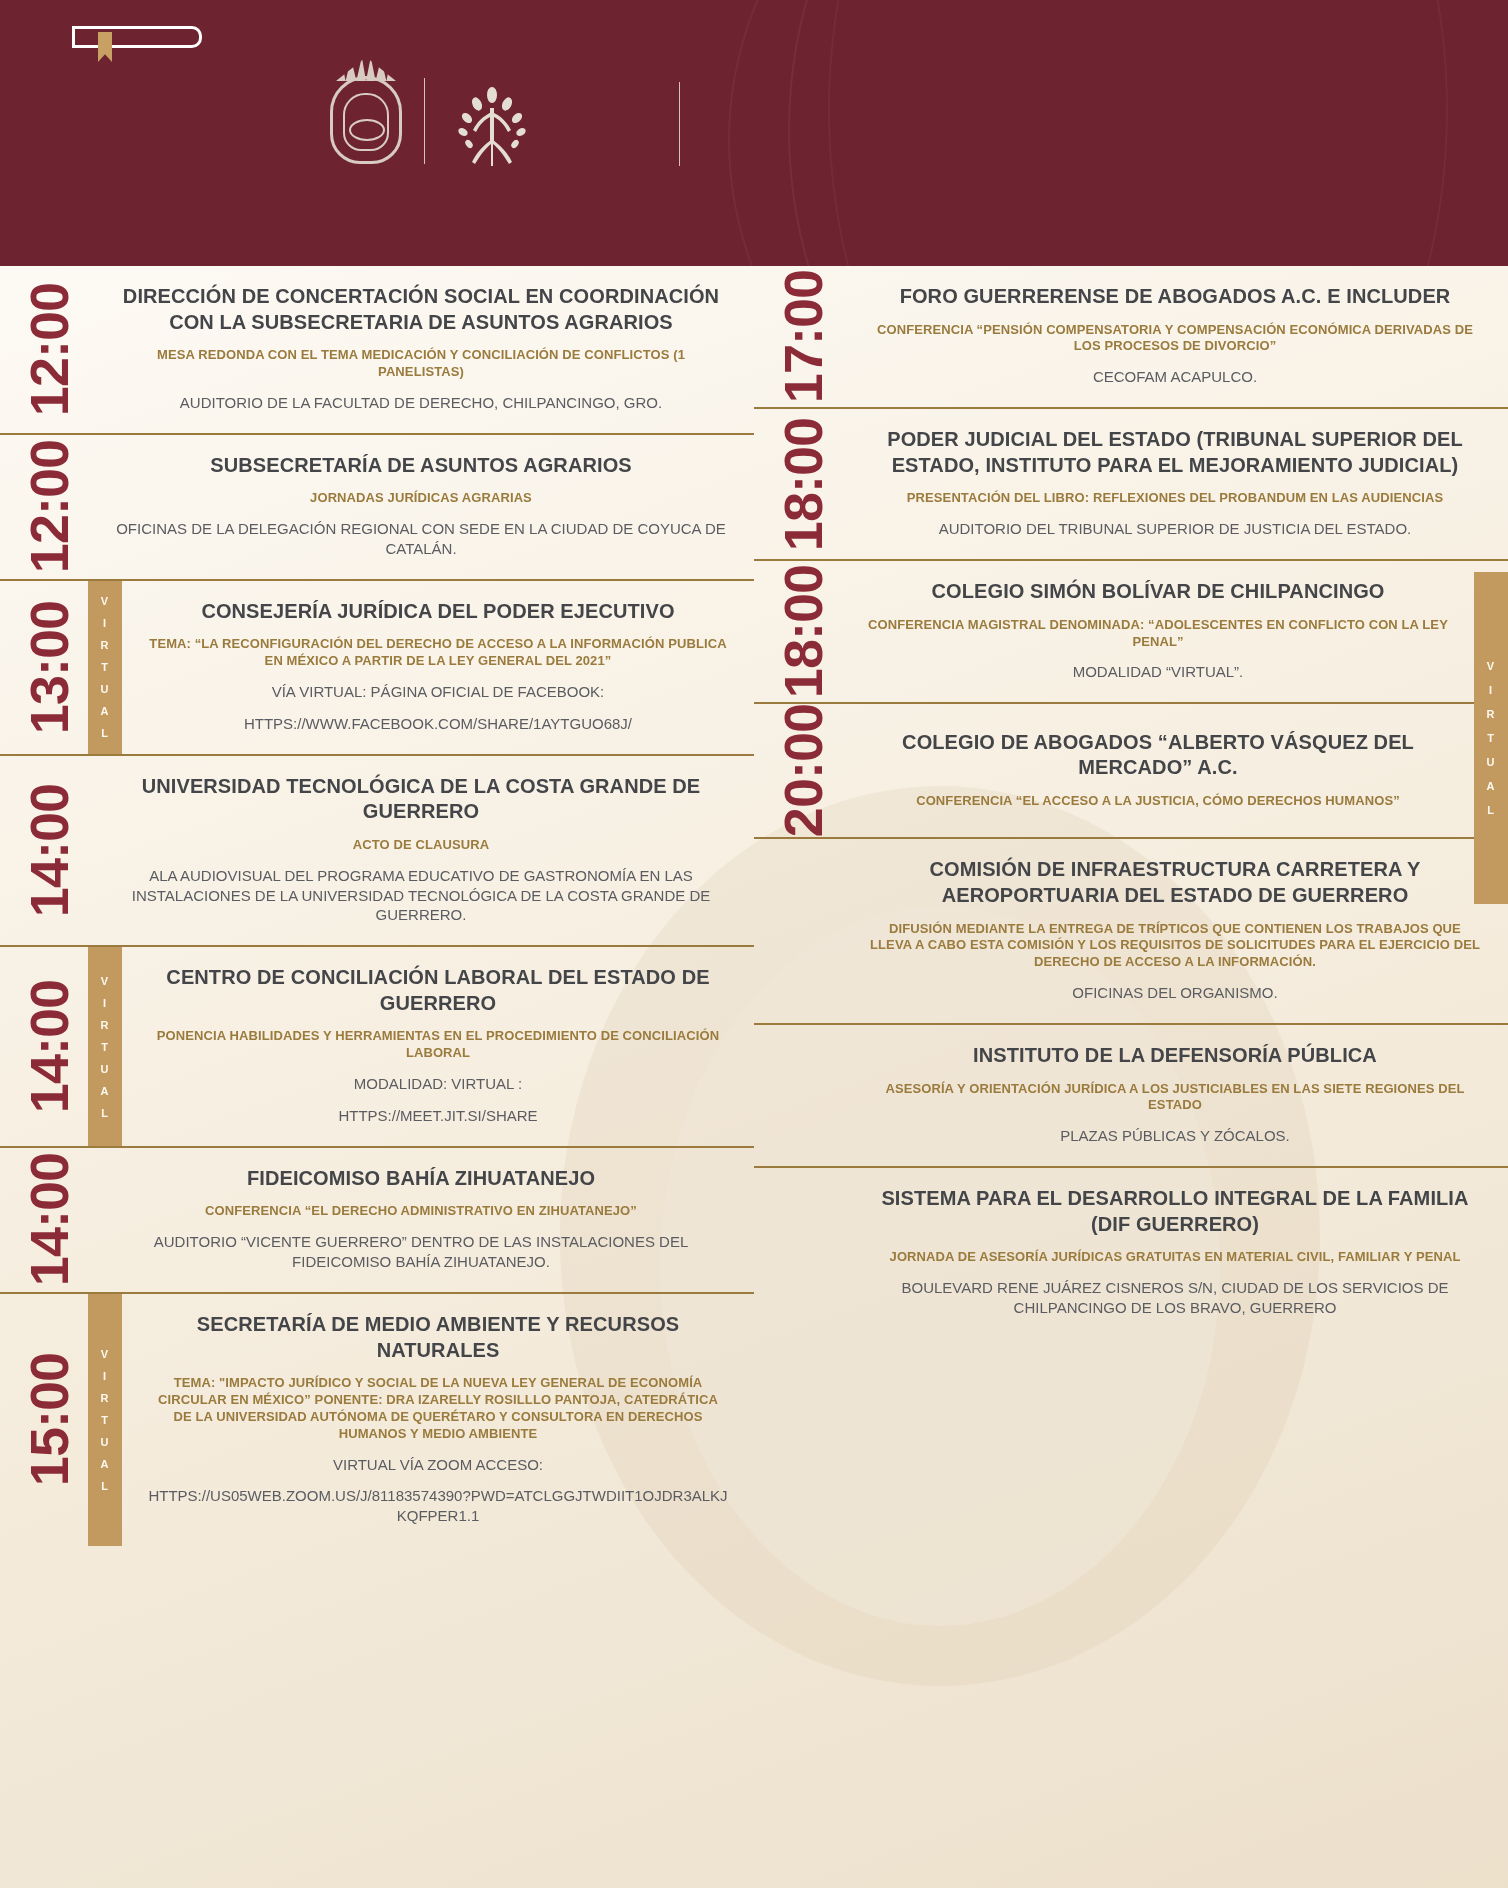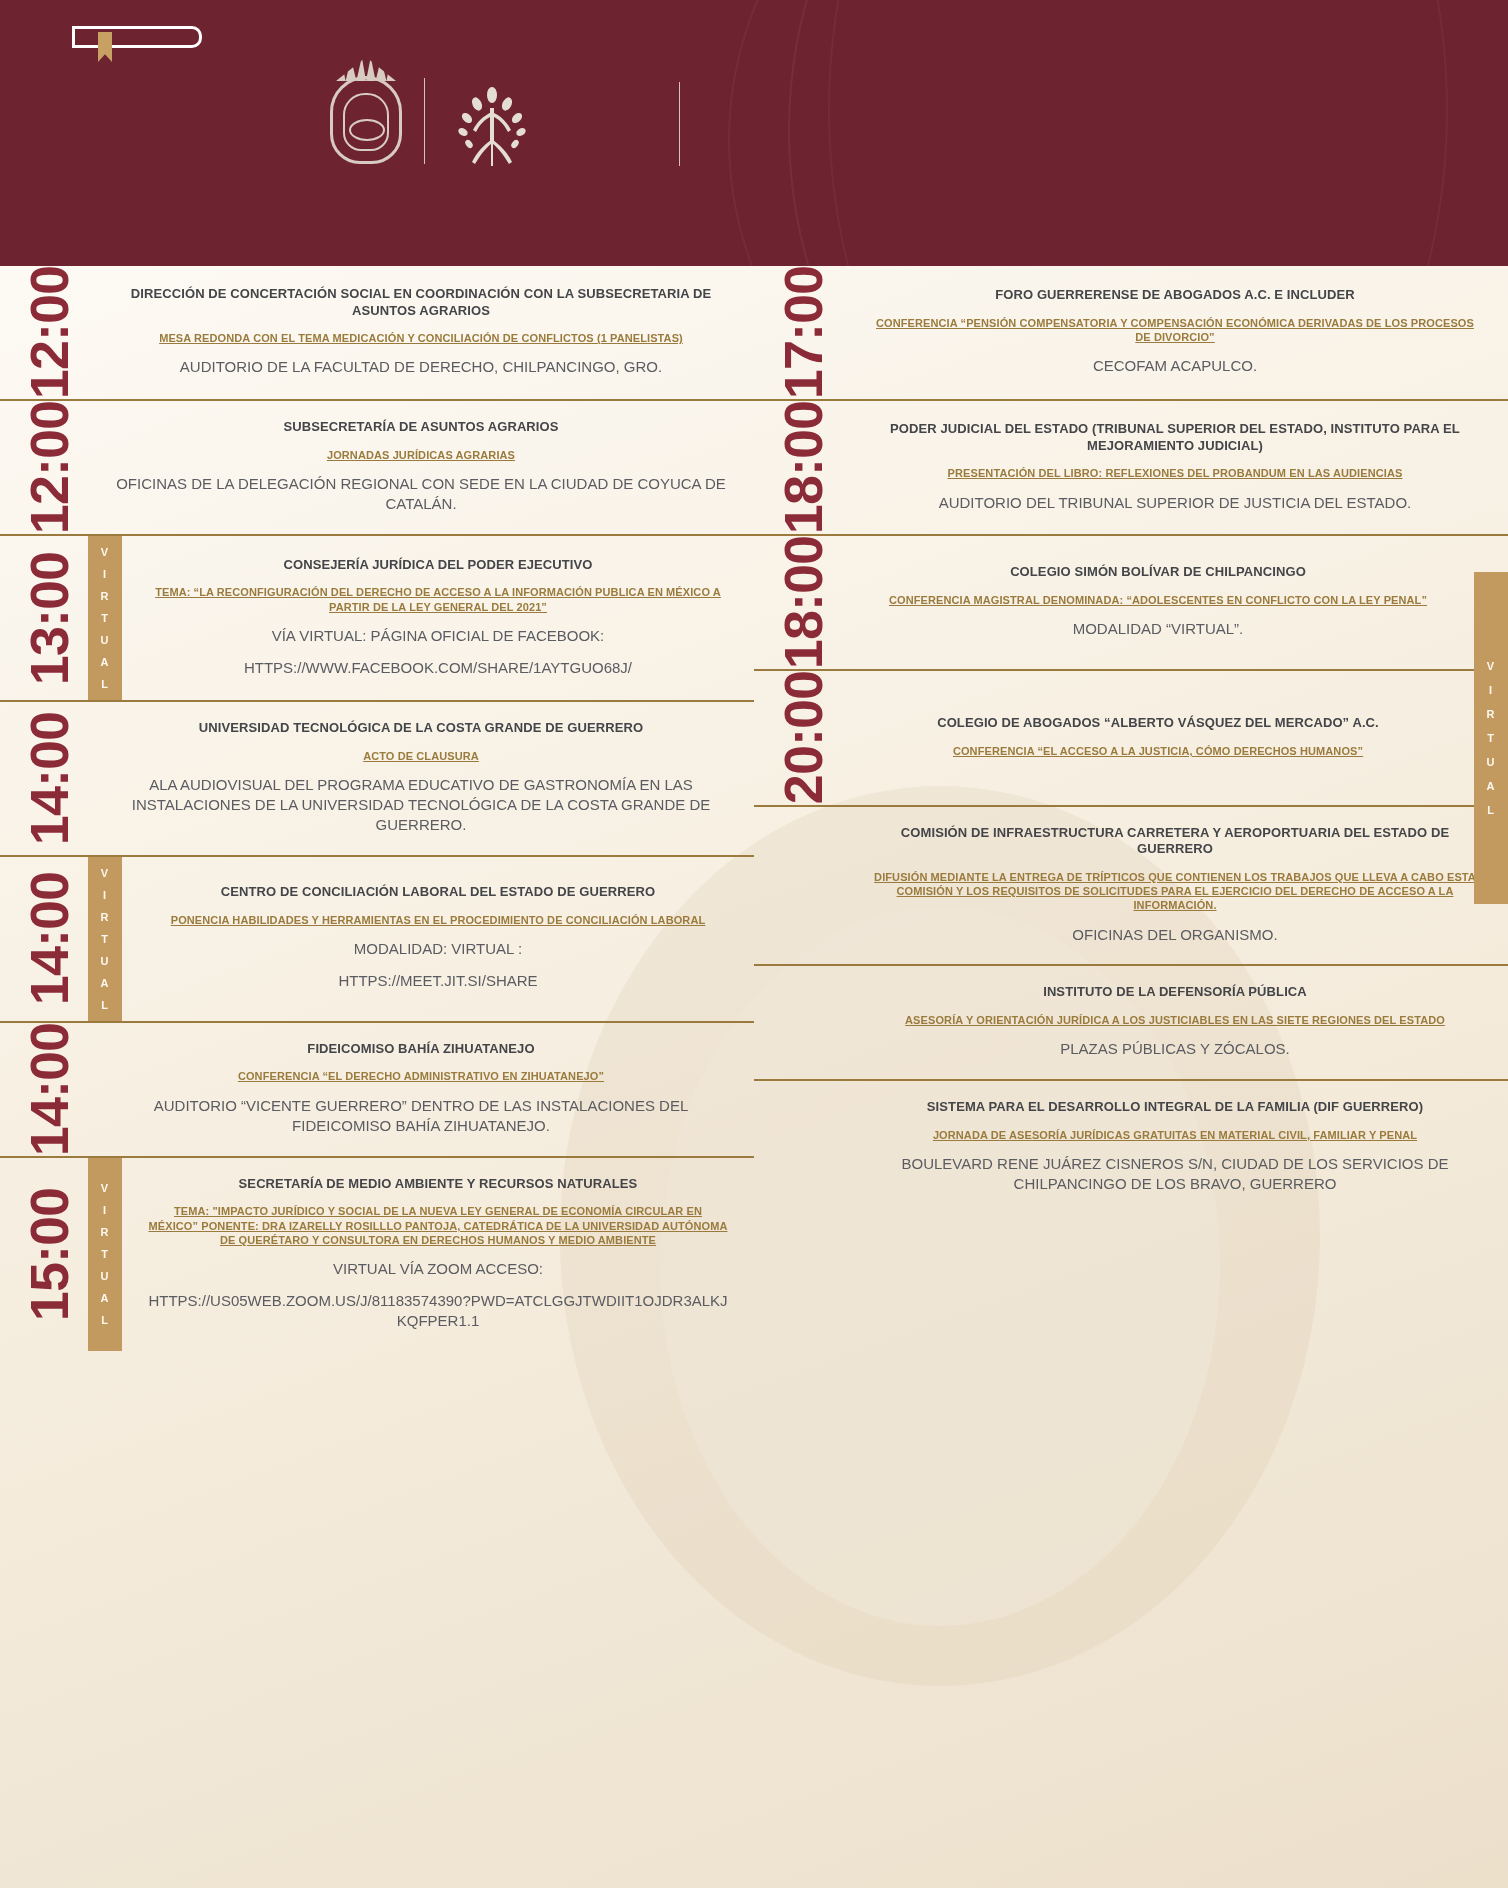--- a/index.html
+++ b/index.html
@@ -244,31 +244,30 @@
     padding: 18px 26px 20px;
     text-align: center;
     display: flex;
     flex-direction: column;
     justify-content: center;
     gap: 12px;
   }
   .org {
     color: #434549;
     font-weight: bold;
-    font-size: 13px;
+    font-size: 20px;
     line-height: 1.28;
     letter-spacing: .1px;
   }
   .topic {
     color: #9a7b3d;
     font-weight: bold;
-    font-size: 11px;
+    font-size: 13px;
     line-height: 1.3;
     letter-spacing: .1px;
-    text-decoration: underline;
   }
   .place {
     color: #5a5c61;
     font-size: 15px;
     line-height: 1.32;
     font-weight: 400;
   }
   .place.link { word-break: break-all; }
 
   

